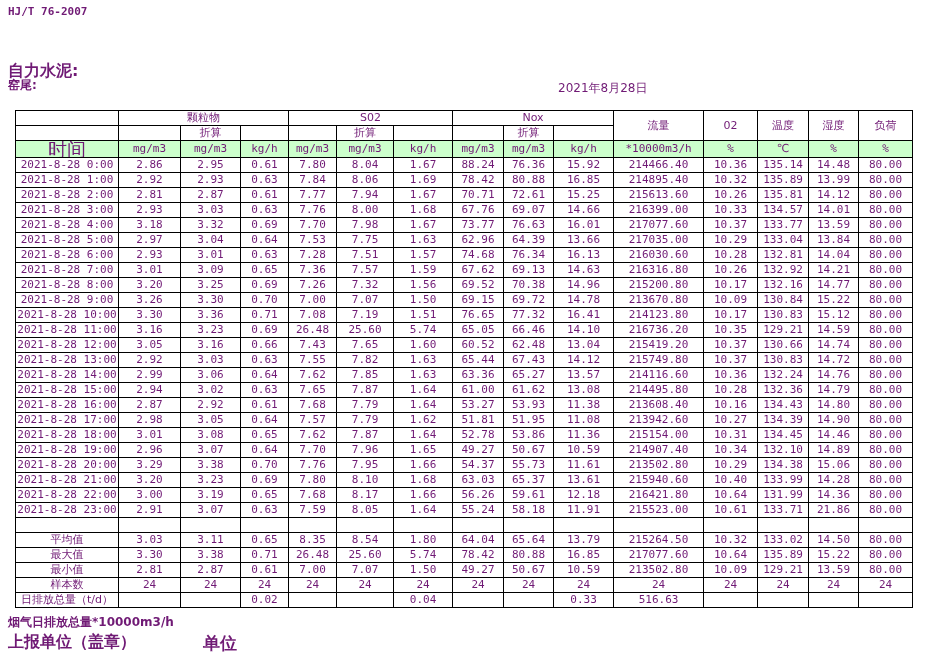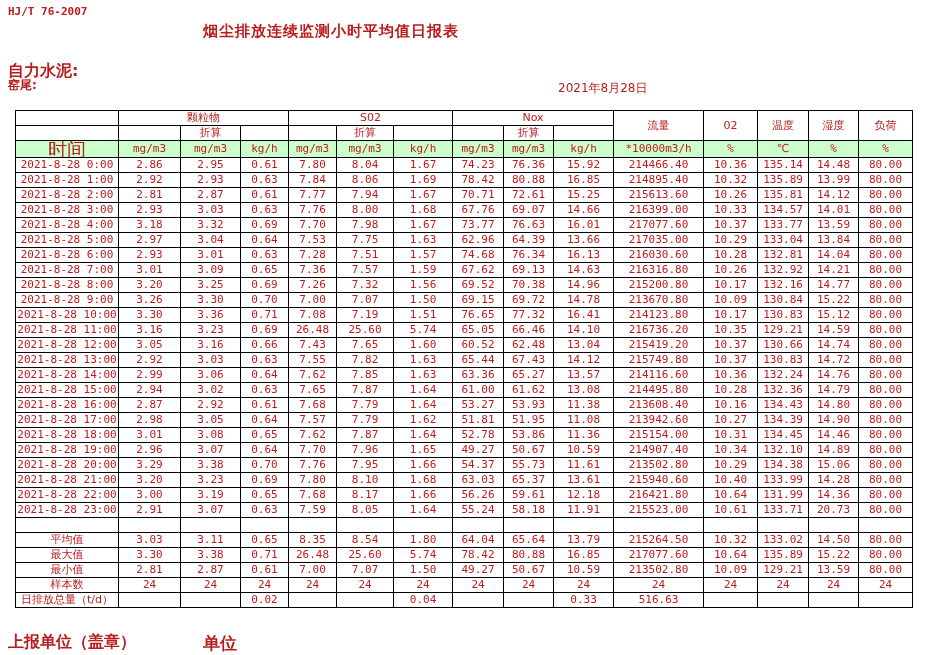--- a/index.html
+++ b/index.html
@@ -1,17 +1,17 @@
 <!DOCTYPE html>
 <html><head>
 <meta charset="utf-8">
 <style>
   html,body{margin:0;padding:0;background:#fff;}
   .page{position:relative;width:930px;height:655px;background:#ffffff;
-        font-family:"DejaVu Sans",sans-serif;color:#b91c1c;overflow:hidden;text-decoration:underline;}
+        font-family:"DejaVu Sans",sans-serif;color:#701a75;overflow:hidden;text-decoration:underline;}
   .std-code{position:absolute;left:8px;top:5px;font-size:11px;font-weight:bold;
             font-family:"DejaVu Sans Mono","DejaVu Sans",monospace;}
   .title{position:absolute;left:203px;top:22px;font-size:15px;font-weight:bold;letter-spacing:1px;}
   .company{position:absolute;left:8px;top:61px;font-size:16px;font-weight:bold;}
   .location{position:absolute;left:8px;top:77px;font-size:12px;font-weight:bold;}
   .date{position:absolute;left:558px;top:80px;font-size:12px;}
   table.report{position:absolute;left:15px;top:110px;border-collapse:collapse;
         table-layout:fixed;width:897px;
         font-family:"DejaVu Sans Mono","DejaVu Sans",monospace;}
   table.report td{border:1px solid #000;height:14px;line-height:14px;font-size:11px;
@@ -27,21 +27,20 @@
         font-family:"DejaVu Sans",sans-serif;margin-top:16px;}
   .foot-note{position:absolute;left:8px;top:614px;font-size:12px;font-weight:bold;}
   .foot-report{position:absolute;left:8px;top:632px;font-size:16px;font-weight:bold;}
   .foot-unit{position:absolute;left:203px;top:632px;font-size:17px;font-weight:bold;}
 </style>
 </head>
 <body>
 
 <div class="page">
   <div class="std-code">HJ/T  76-2007</div>
-  <div class="title">烟尘排放连续监测小时平均值日报表</div>
   <div class="company">自力水泥:</div>
   <div class="location">窑尾:</div>
   <div class="date">2021年8月28日</div>
 
   <table class="report">
     <colgroup>
       <col style="width:103px">
         <col style="width:62px">
         <col style="width:60px">
       <col style="width:48px">
@@ -101,21 +100,21 @@
     </thead>
     <tbody id="tbody">
         <tr>
           <td class="time-col">2021-8-28  0:00</td>
           <td>2.86</td>
           <td>2.95</td>
           <td>0.61</td>
           <td>7.80</td>
           <td>8.04</td>
           <td>1.67</td>
-          <td>74.23</td>
+          <td>88.24</td>
           <td>76.36</td>
           <td>15.92</td>
           <td>214466.40</td>
           <td>10.36</td>
           <td>135.14</td>
           <td>14.48</td>
           <td>80.00</td>
         </tr>
         <tr>
           <td class="time-col">2021-8-28  1:00</td>
@@ -498,21 +497,21 @@
           <td>0.63</td>
           <td>7.59</td>
           <td>8.05</td>
           <td>1.64</td>
           <td>55.24</td>
           <td>58.18</td>
           <td>11.91</td>
           <td>215523.00</td>
           <td>10.61</td>
           <td>133.71</td>
-          <td>20.73</td>
+          <td>21.86</td>
           <td>80.00</td>
         </tr>
         <tr>
           <td></td>
           <td></td>
           <td></td>
           <td></td>
           <td></td>
           <td></td>
           <td></td>
@@ -606,15 +605,16 @@
           <td>0.33</td>
           <td>516.63</td>
           <td></td>
           <td></td>
           <td></td>
           <td></td>
         </tr>
       </tbody>
   </table>
 
+  <div class="foot-note">烟气日排放总量*10000m3/h</div>
   <div class="foot-report">上报单位（盖章）</div>
   <div class="foot-unit">单位</div>
 </div>
 
 </body></html>

